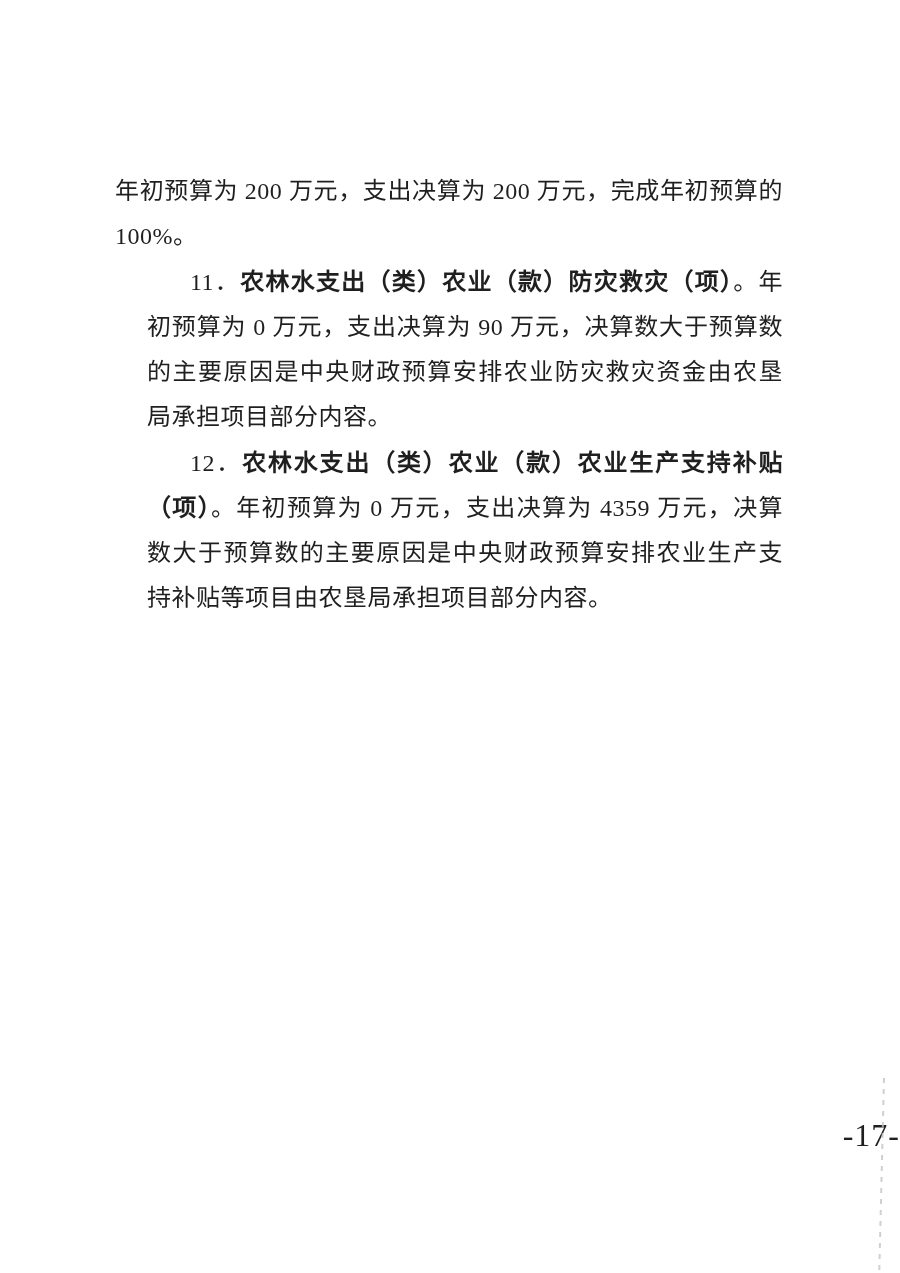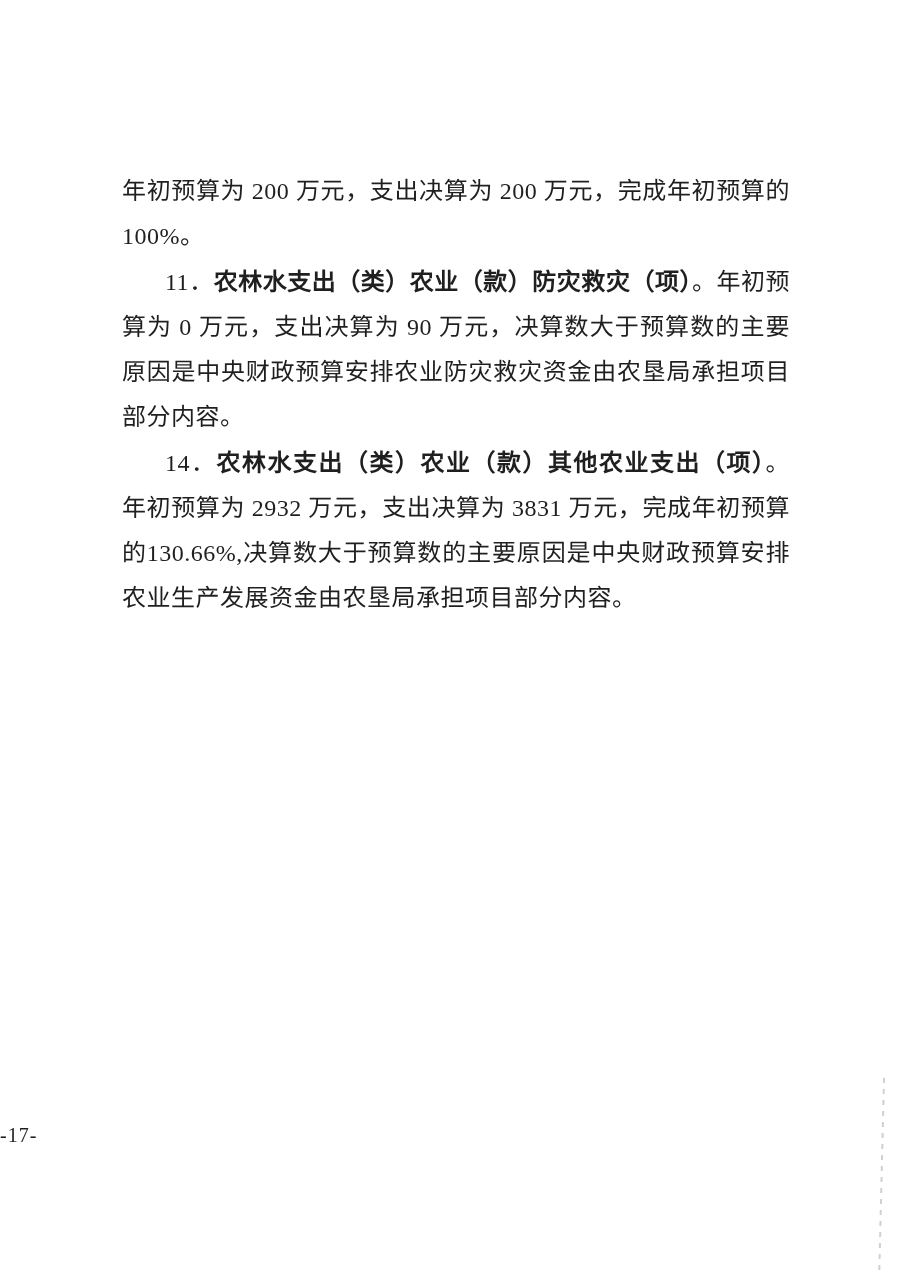--- a/index.html
+++ b/index.html
@@ -11,40 +11,40 @@
   body{
     width:900px;height:1273px;
     background:var(--page-bg);
     position:relative;
     overflow:hidden;
     font-family:"Liberation Serif","DejaVu Serif",serif;
     color:var(--text);
   }
   .doc-body{
     position:absolute;
-    left:122px;top:169px;
+    left:115px;top:169px;
     width:668px;
   }
   .para{
     margin:0;padding:0;
     font-size:24px;
     line-height:45.25px;
     letter-spacing:0.5px;
     text-align:justify;
     text-justify:inter-ideograph;
   }
-  .para.indent{ text-indent:43px; }
+  .para.indent{ text-indent:43px;margin-left:32px; }
   .run{ font-weight:normal; }
   .run.bold{ font-weight:700; }
   .page-footer{
     position:absolute;
     left:0; top:1120px;
     width:900px;
-    text-align:left;
-    font-size:20px;
+    text-align:right;
+    font-size:32px;
     letter-spacing:1px;
     line-height:30px;
   }
   .scan-artifact{
     position:absolute;
     left:883px; top:1078px;
     width:2px; height:195px;
     background:repeating-linear-gradient(
       to bottom,
       var(--artifact) 0px, var(--artifact) 5px,
@@ -53,18 +53,18 @@
     transform-origin:top center;
     opacity:0.8;
   }
 </style>
 </head>
 <body>
 
 <main class="doc-body">
     <p class="para"><span class="run">年初预算为 200 万元，支出决算为 200 万元，完成年初预算的100%。</span></p>
     <p class="para indent"><span class="run">11．</span><span class="run bold">农林水支出（类）农业（款）防灾救灾（项）</span><span class="run">。年初预算为 0 万元，支出决算为 90 万元，决算数大于预算数的主要原因是中央财政预算安排农业防灾救灾资金由农垦局承担项目部分内容。</span></p>
-    <p class="para indent"><span class="run">14．</span><span class="run bold">农林水支出（类）农业（款）其他农业支出（项）</span><span class="run">。年初预算为 2932 万元，支出决算为 3831 万元，完成年初预算的130.66%,决算数大于预算数的主要原因是中央财政预算安排农业生产发展资金由农垦局承担项目部分内容。</span></p>
+    <p class="para indent"><span class="run">12．</span><span class="run bold">农林水支出（类）农业（款）农业生产支持补贴（项）</span><span class="run">。年初预算为 0 万元，支出决算为 4359 万元，决算数大于预算数的主要原因是中央财政预算安排农业生产支持补贴等项目由农垦局承担项目部分内容。</span></p>
   </main>
 
 <div class="page-footer">-17-</div>
 
 <div class="scan-artifact"></div>
 
 </body></html>

